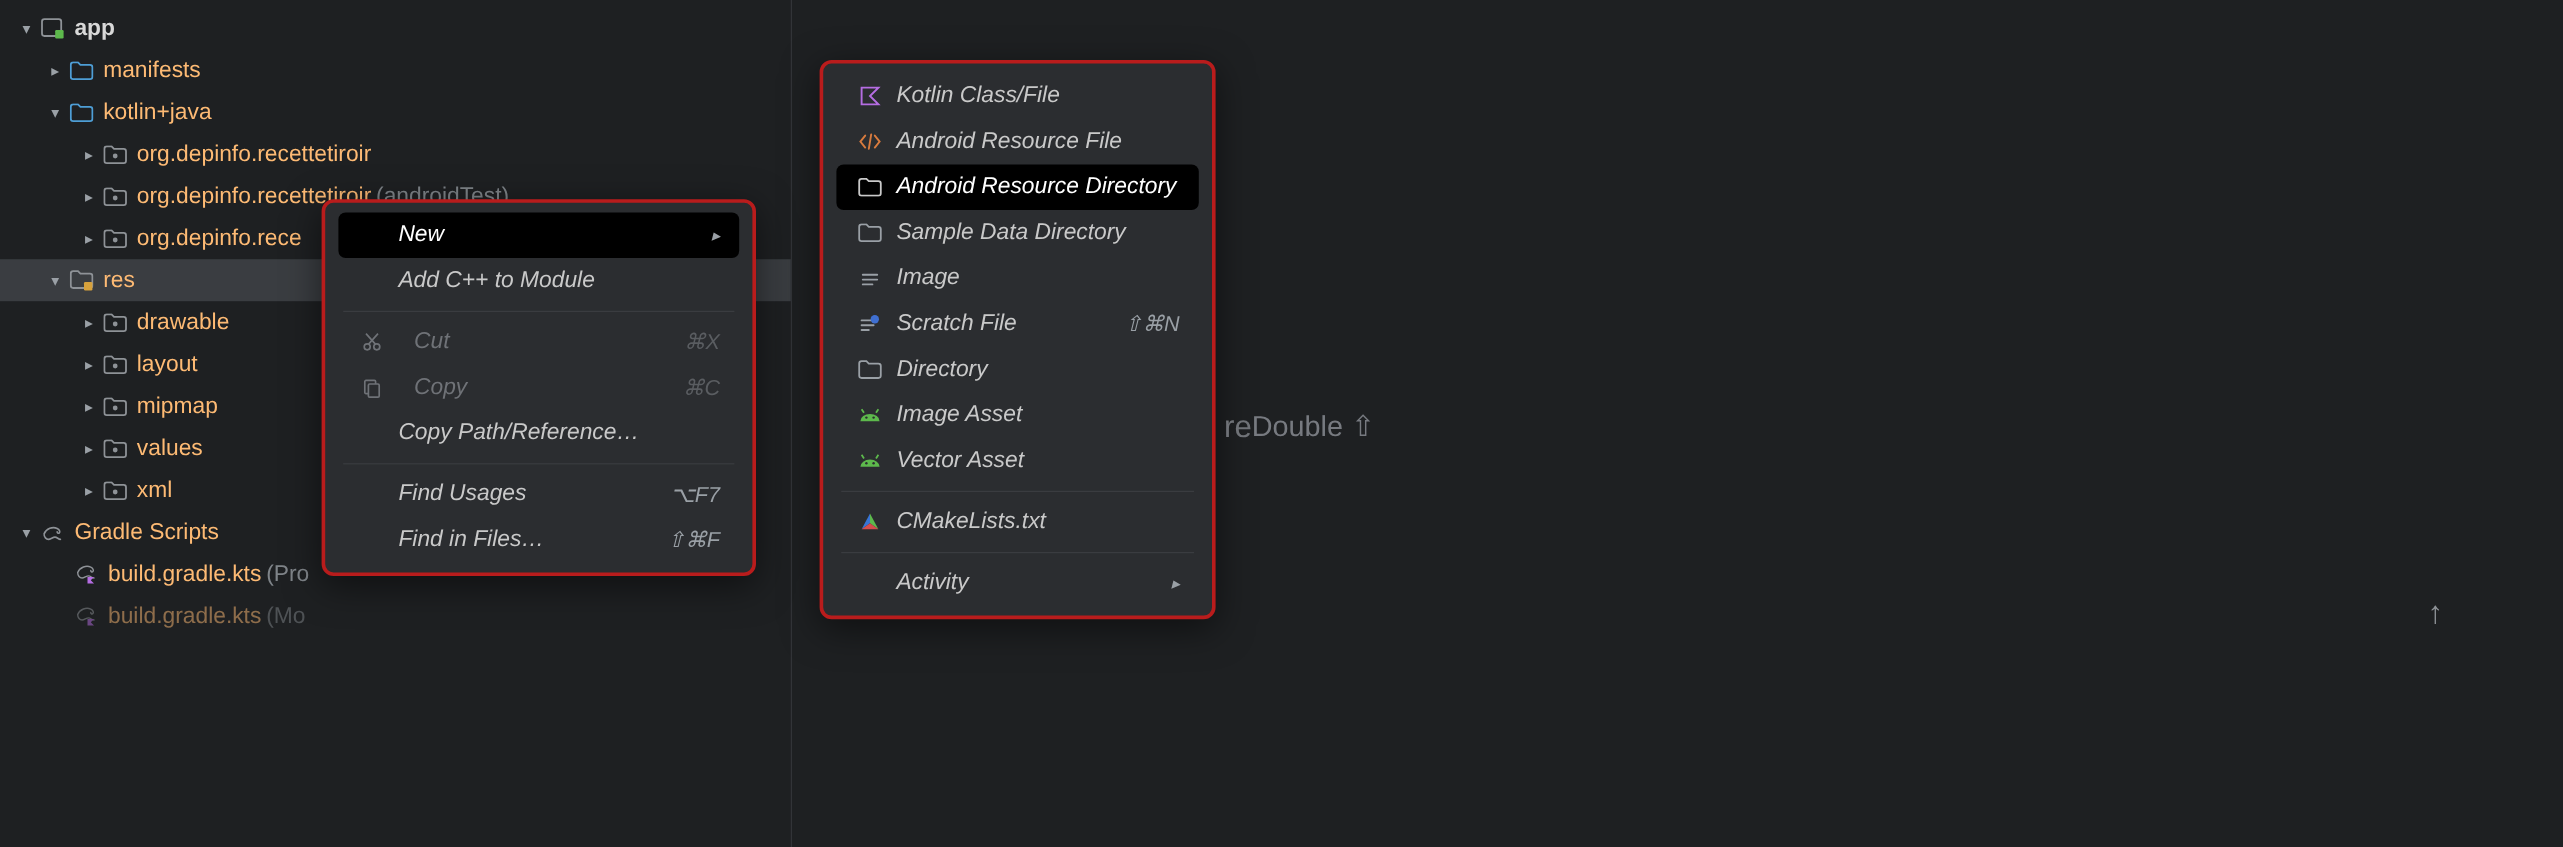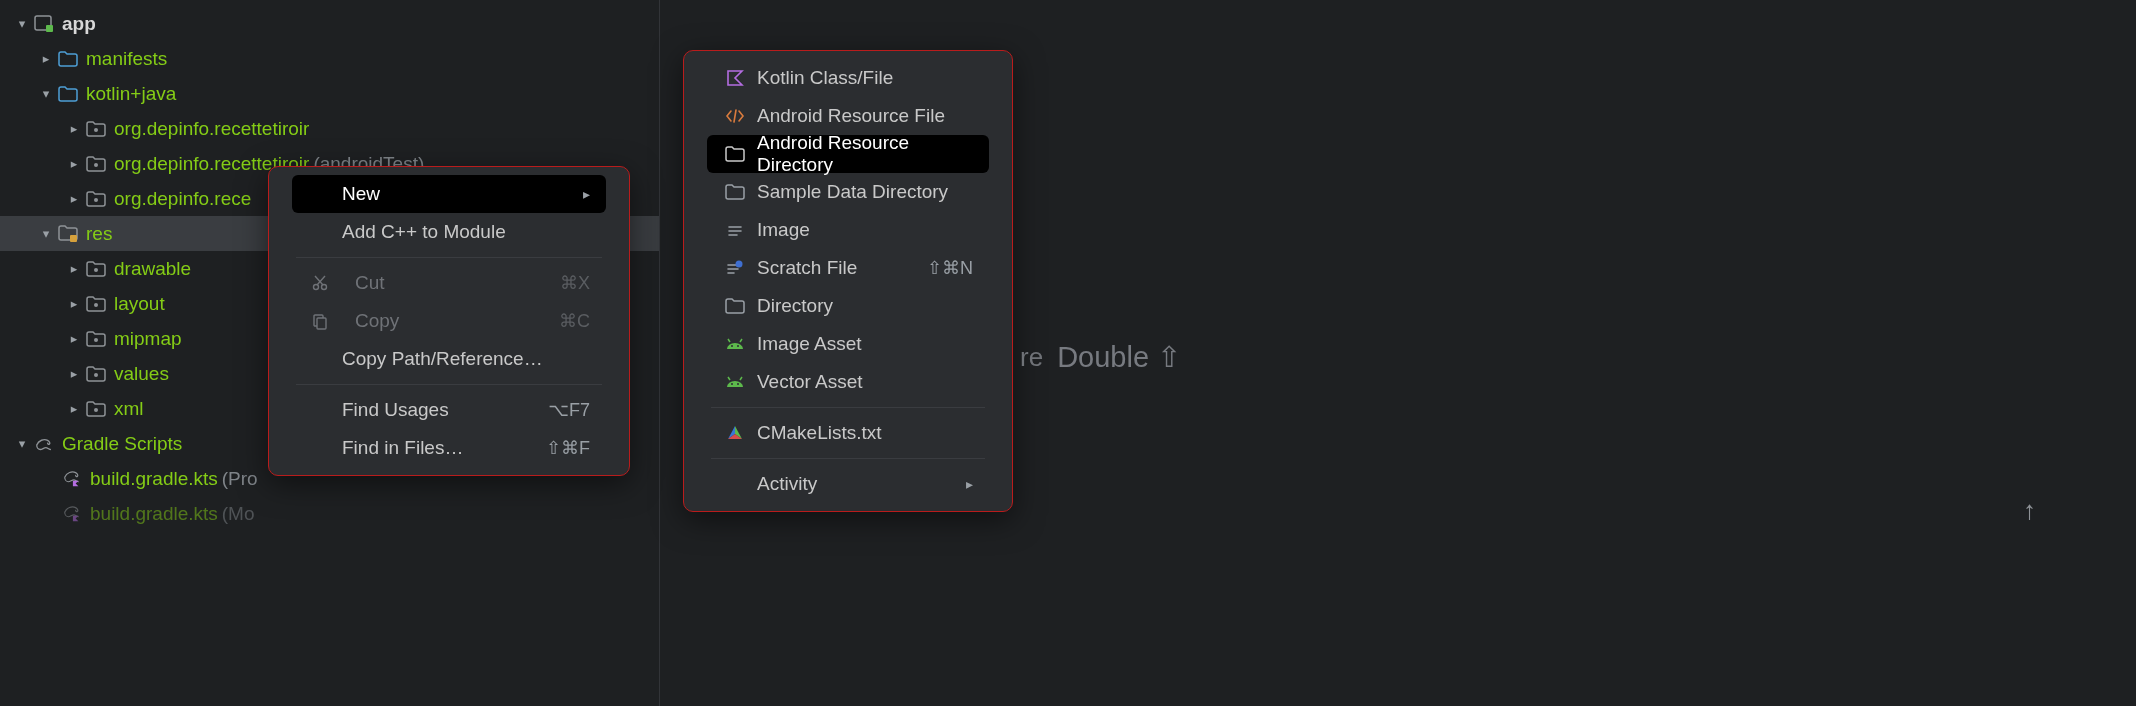--- a/index.html
+++ b/index.html
@@ -41,31 +41,32 @@
   }
   .chev .arrow-down::before { content: "▾"; }
   .chev .arrow-right::before { content: "▸"; }
   .tree-icon {
     width: 20px; height: 20px;
     margin-right: 8px;
     display:inline-flex;
     align-items:center;
     justify-content:center;
   }
-  .label { color: #84cc16; }
+  .label { color: #fdba74; }
   .suffix { color: #7f8489; margin-left: 4px; }
 
   
   .menu {
     position: absolute;
     background: #2b2d30;
-    border: 1px solid #b91c1c;
+    border: 3px solid #b91c1c;
     border-radius: 10px;
     box-shadow: 0 8px 30px rgba(0,0,0,.5);
-    padding: 8px 17px;
+    padding: 8px 5px;
+    font-style: italic;
   }
   .menu-item {
     display: flex;
     align-items: center;
     height: 38px;
     padding: 0 16px;
     margin: 0 6px;
     border-radius: 6px;
     color: #c9c9c9;
   }
@@ -89,25 +90,25 @@
 
   
   .ghost {
     position: absolute;
     left: 1020px;
     top: 340px;
     font-size: 26px;
     color: #6f7277;
     display: flex;
     align-items: center;
-    gap: 14px;
+    gap: 0;
   }
   .key-hint {
     color: #777a80;
-    font-size: 29px;
+    font-size: 24px;
   }
   .go-arrow {
     position: absolute;
     right: 100px;
     bottom: 180px;
     color: #8e9297;
     font-size: 26px;
   }
 
   

